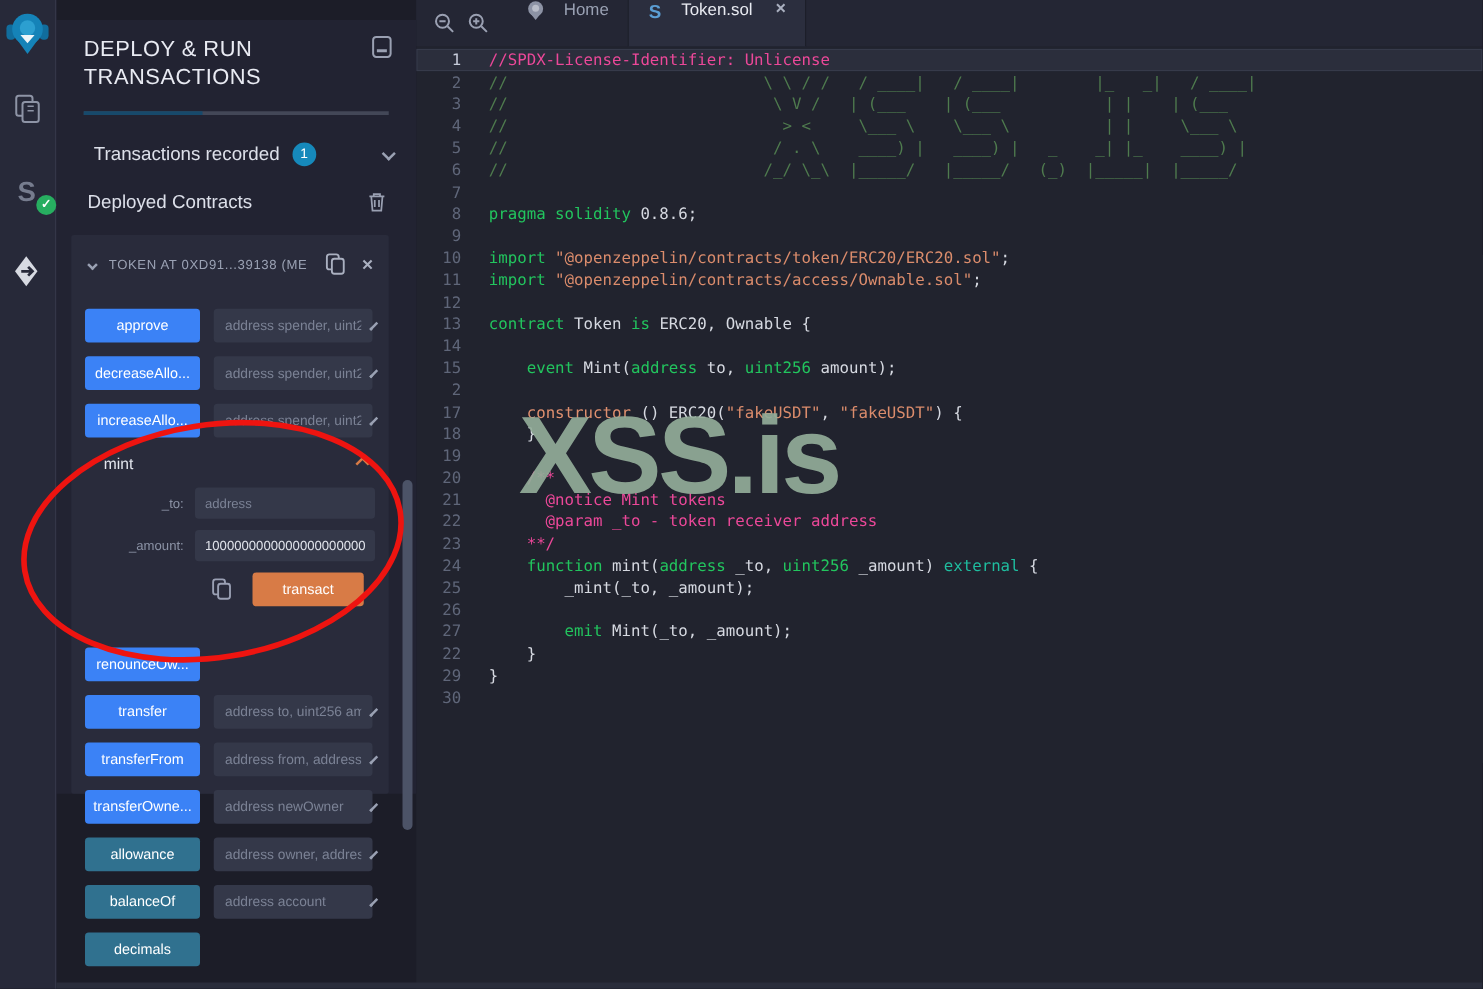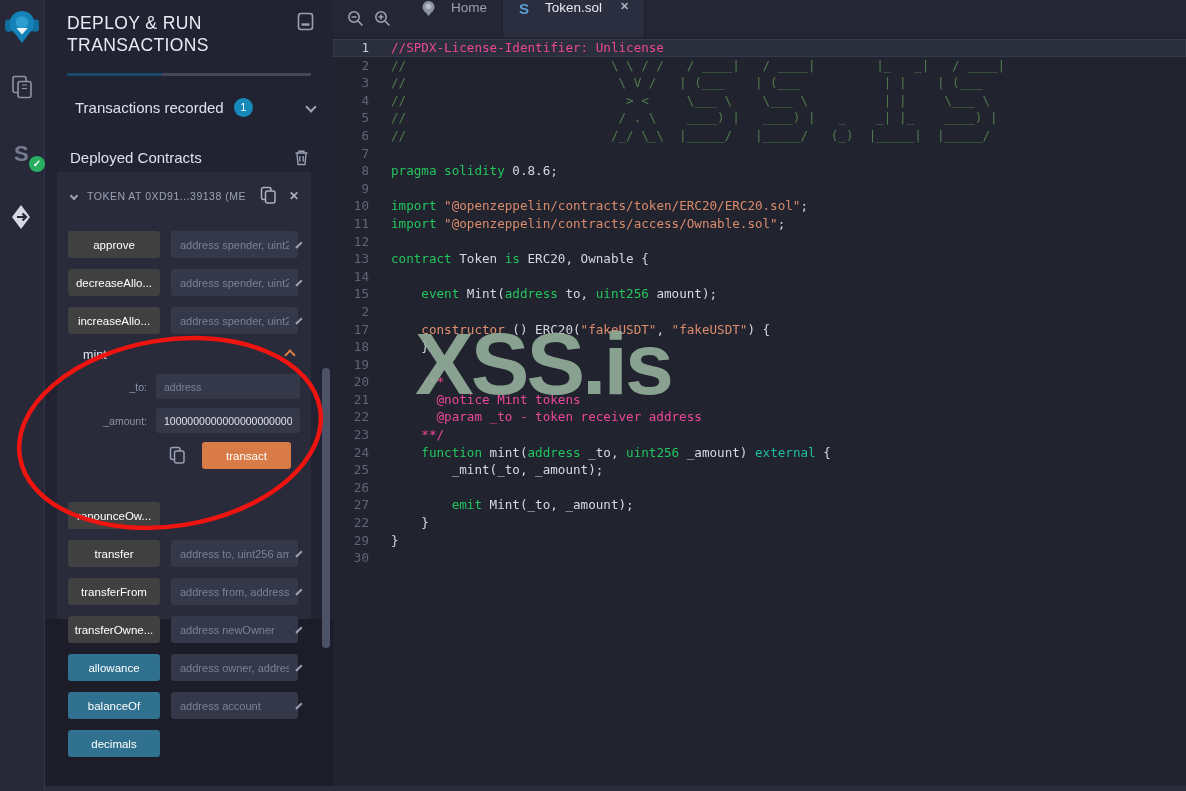--- a/index.html
+++ b/index.html
@@ -9,52 +9,52 @@
 
   
   #iconbar { position:absolute; left:0; top:0; width:45px; height:791px;
     background:#272939; border-right:1px solid #343648; display:flex; flex-direction:column;
     align-items:center; padding-top:8px; z-index:3; }
   .ib-icon { position:relative; margin-bottom:22px; width:34px; display:flex; justify-content:center; cursor:pointer; }
   .badge-check { position:absolute; right:-6px; bottom:-6px; width:16px; height:16px; border-radius:50%;
     background:#27ae60; color:#fff; font-size:10px; line-height:16px; text-align:center; font-weight:bold; }
 
   
-  #panel { position:absolute; left:45px; top:0; width:288px; height:619px; background:#222332; z-index:2; }
+  #panel { position:absolute; left:45px; top:16px; width:288px; height:619px; background:#222332; z-index:2; }
   .panel-head { display:flex; justify-content:space-between; padding:12px 18px 0 22px; }
   .panel-title { width:196px; font-size:17.5px; font-weight:500; letter-spacing:.4px; color:#e9ebf3; line-height:1.28; }
   .progress { margin:16px 22px 0 22px; height:3px; background:#434757; display:flex; }
   .progress > span { display:block; height:3px; width:39%; background:#17496b; }
   .tx-row { display:flex; align-items:center; margin-top:22px; padding:0 18px 0 30px; }
   .tx-label { font-size:15px; color:#dde0ea; }
   .badge { width:19px; height:19px; margin-left:10px; border-radius:50%; background:#1689bb; color:#fff;
     font-size:11px; display:flex; align-items:center; justify-content:center; }
   .tx-chev { margin-left:auto; }
-  .dc-row { display:flex; align-items:center; margin-top:32px; padding:0 24px 0 25px; }
+  .dc-row { display:flex; align-items:center; margin-top:20px; padding:0 24px 0 25px; }
   .dc-label { font-size:15px; color:#dde0ea; }
   .dc-row svg { margin-left:auto; cursor:pointer; }
 
   .chev { display:inline-block; width:8px; height:8px; border-right:2px solid #9aa1b3; border-bottom:2px solid #9aa1b3;
     transform:rotate(45deg); cursor:pointer; }
   .chev.up { transform:rotate(-135deg); }
   .chev.sm { width:6px; height:6px; }
 
   
   .card { position:absolute; left:12px; right:22px; top:172px; bottom:0; background:#292b3b; border-radius:2px; }
   .card-head { display:flex; align-items:center; padding:14px 12px 0 14px; }
   .card-title { margin-left:10px; font-size:10.5px; letter-spacing:.5px; color:#9ba2b4; white-space:nowrap;
     overflow:hidden; max-width:158px; }
   .card-head .icons { margin-left:auto; display:flex; align-items:center; gap:12px; }
   .x-icon { color:#aab0c0; font-size:12px; cursor:pointer; font-weight:bold; }
 
   #fn-rows { padding:26px 10px 0 11px; }
   .fn-row { display:flex; align-items:center; height:27px; margin-bottom:11px; }
   .fn-btn { flex:0 0 92px; height:27px; border:none; border-radius:3px; color:#fff; font-size:11.5px;
     font-family:"Liberation Sans",sans-serif; cursor:pointer; overflow:hidden; white-space:nowrap; }
-  .fn-btn.write { background:#404040; }
+  .fn-btn.write { background:#3b82f6; }
   .fn-btn.read  { background:#30718f; }
   .fn-input { flex:0 0 127px; margin-left:11px; height:27px; background:#343849; border:none; border-radius:3px;
     padding:0 9px; font-size:11px; color:#dfe2ea; font-family:"Liberation Sans",sans-serif; min-width:0; }
   .fn-input::placeholder { color:#7b8295; }
   .fn-row .chev { margin-left:auto; margin-right:7px; }
 
   .exp { margin-bottom:33px; }
   .exp-head { display:flex; align-items:center; padding:3px 7px 0 15px; margin-bottom:12px; }
   .exp-title { font-size:12.5px; color:#e3e6ee; }
   .exp-head .chev { margin-left:auto; border-color:#d87b46; }

